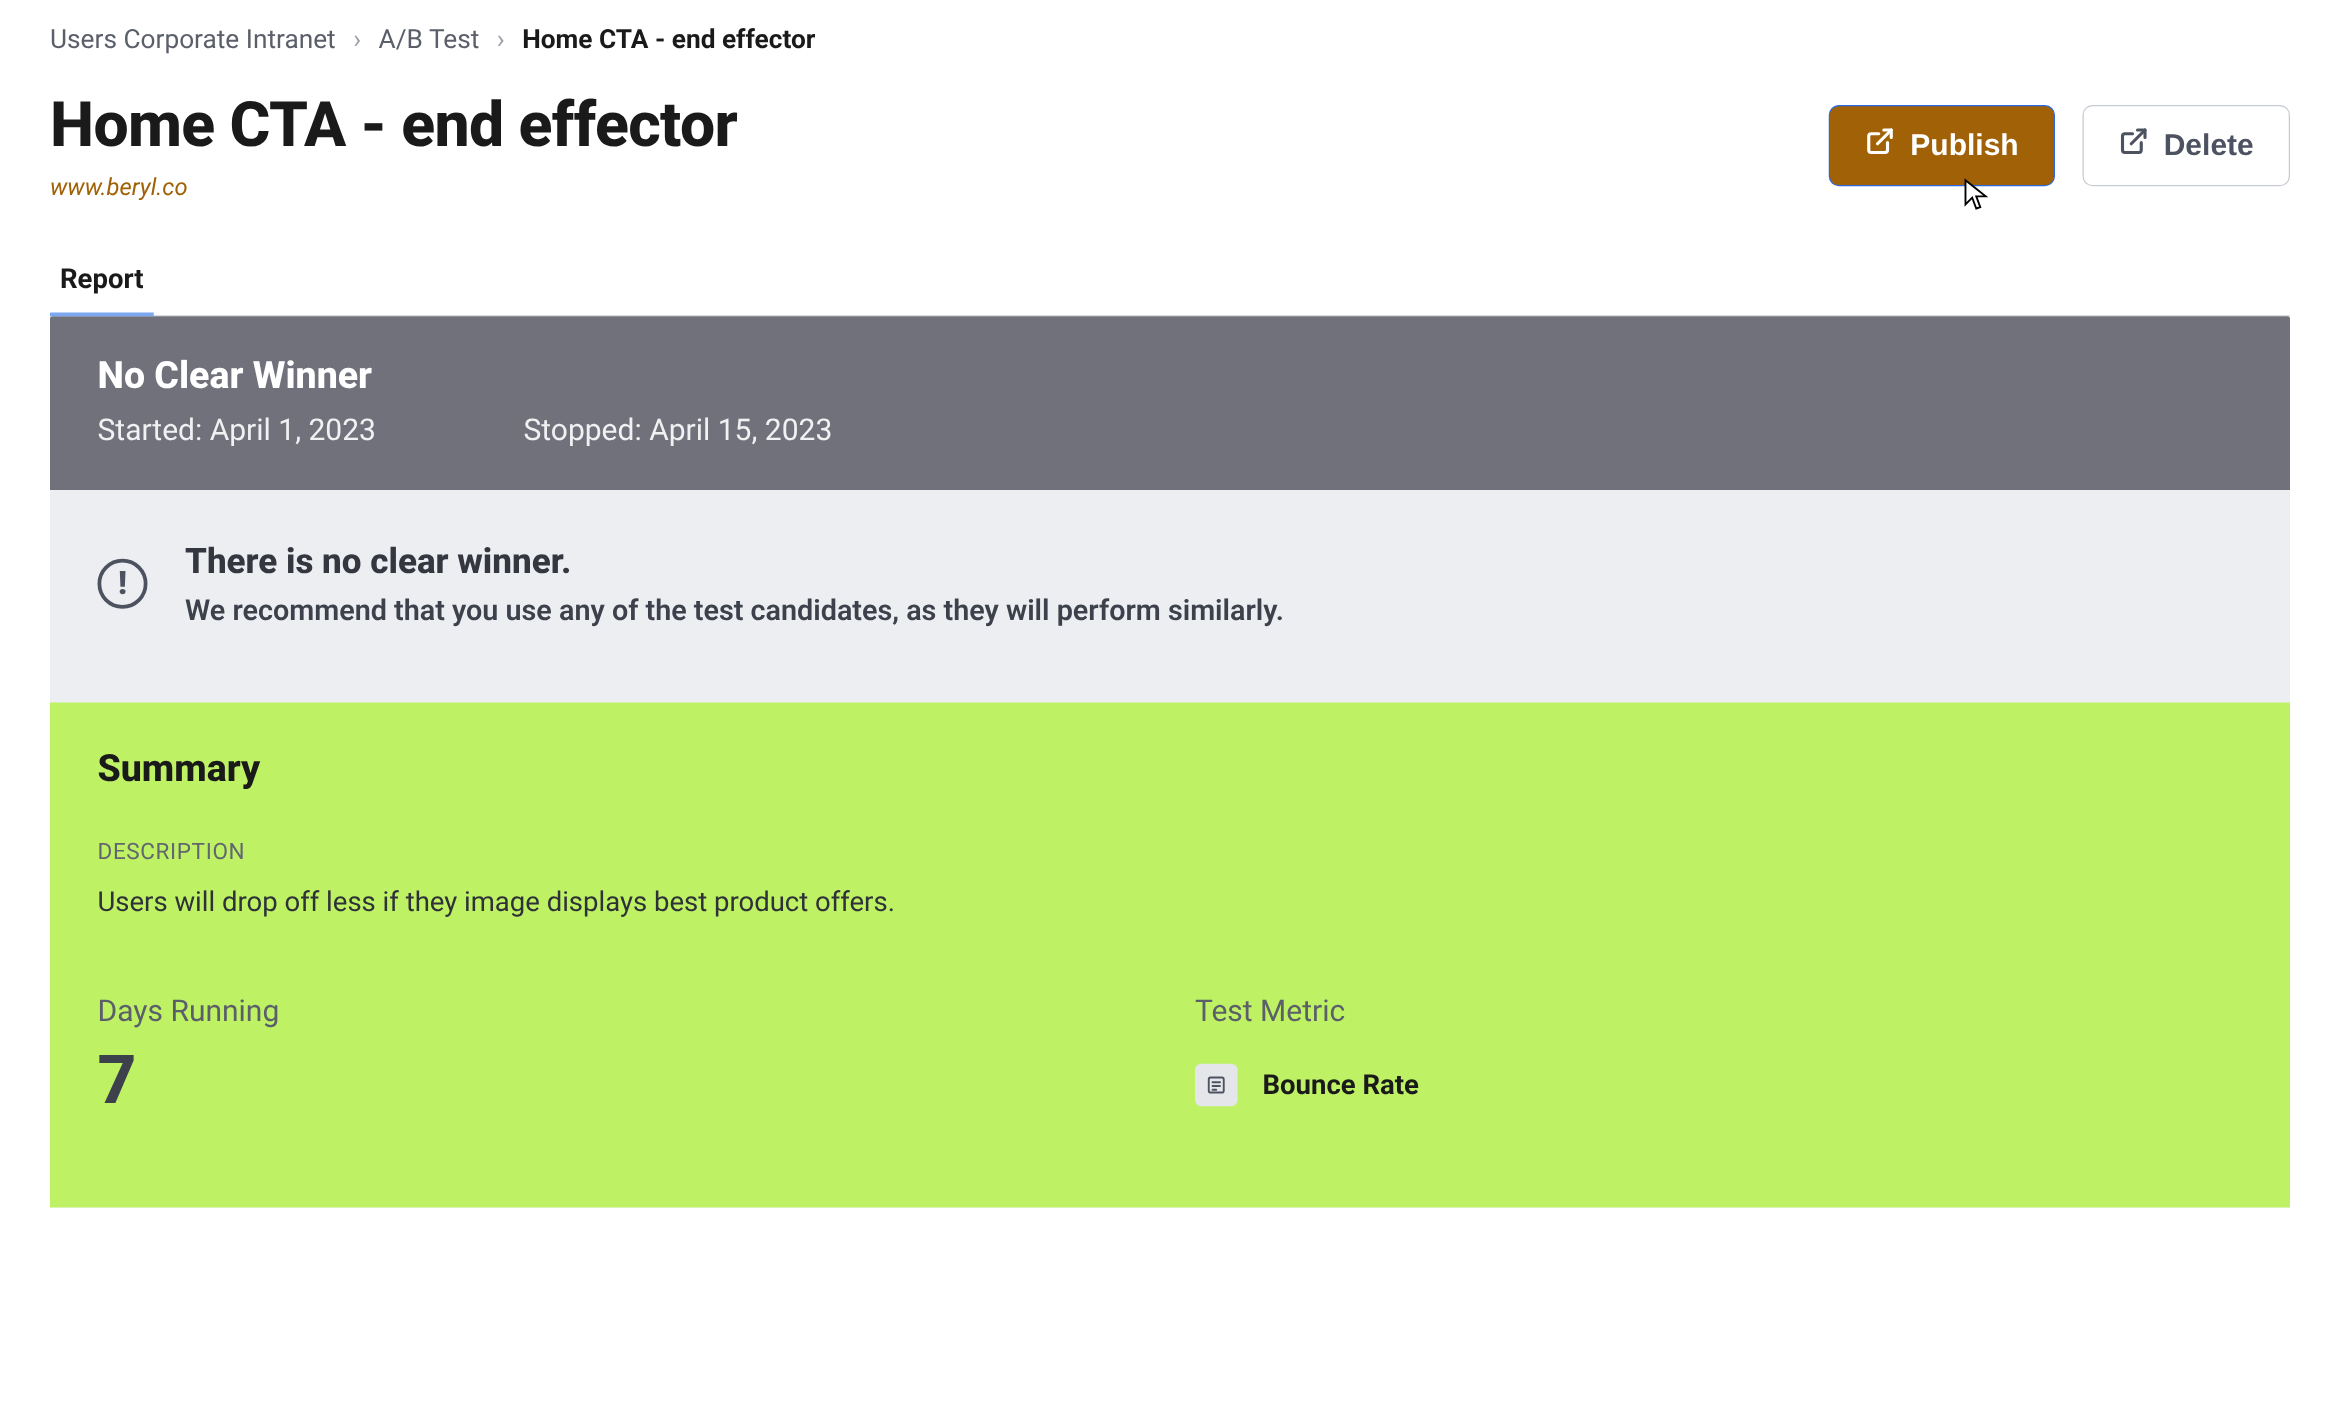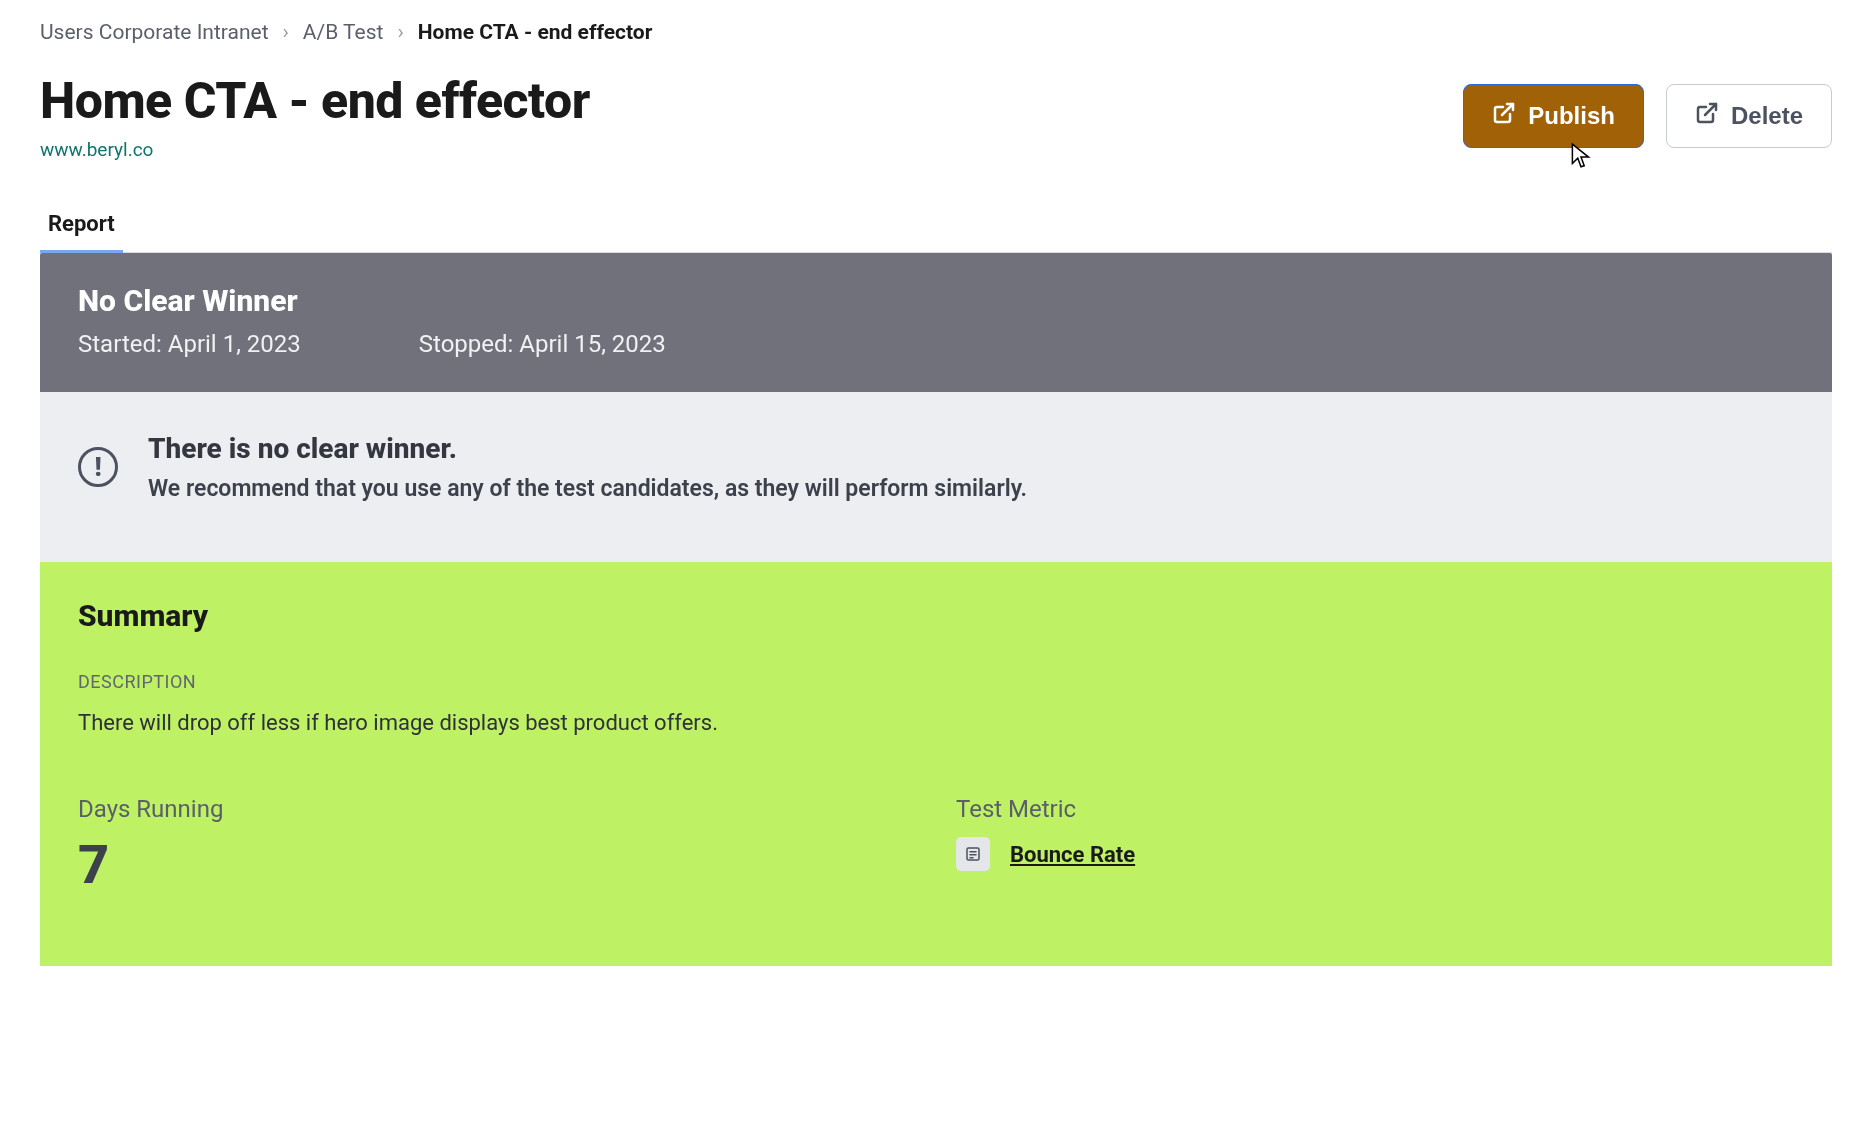--- a/index.html
+++ b/index.html
@@ -33,21 +33,22 @@
     }
     .title-block h1 {
       font-size: 50px;
       font-weight: 800;
       letter-spacing: -0.5px;
       color: #1a1a1a;
       margin-bottom: 8px;
     }
     .title-block .subtitle {
       font-size: 19px;
-      color: #0f766e;
+      color: #a16207;
+      font-style: italic;
     }
     .action-buttons {
       display: flex;
       gap: 22px;
       margin-top: 12px;
     }
     .btn {
       display: inline-flex;
       align-items: center;
       gap: 12px;
@@ -191,22 +192,21 @@
       gap: 4px;
     }
     .stat-value .unit {
       font-size: 22px;
       font-weight: 700;
     }
     .metric-row {
       display: flex;
       align-items: center;
       gap: 20px;
-      margin-top: 14px;
-      text-decoration: underline;
+      margin-top: 28px;
     }
     .metric-icon {
       width: 34px; height: 34px;
       background: #e4e6ea;
       border-radius: 5px;
       display: flex;
       align-items: center;
       justify-content: center;
       color: #4d5260;
     }
@@ -288,21 +288,21 @@
       <div class="note-text">
         <h3>There is no clear winner.</h3>
         <p>We recommend that you use any of the test candidates, as they will perform similarly.</p>
       </div>
     </div>
 
     <div class="summary-card">
       <h2>Summary</h2>
 
       <div class="desc-label">DESCRIPTION</div>
-      <div class="desc-text">There will drop off less if hero image displays best product offers.</div>
+      <div class="desc-text">Users will drop off less if they image displays best product offers.</div>
 
       <div class="stats-row">
         <div class="stat">
           <div class="stat-label">Days Running</div>
           <div class="stat-value">
             <span>7</span>
           </div>
         </div>
         <div class="stat">
           <div class="stat-label">Test Metric</div>

